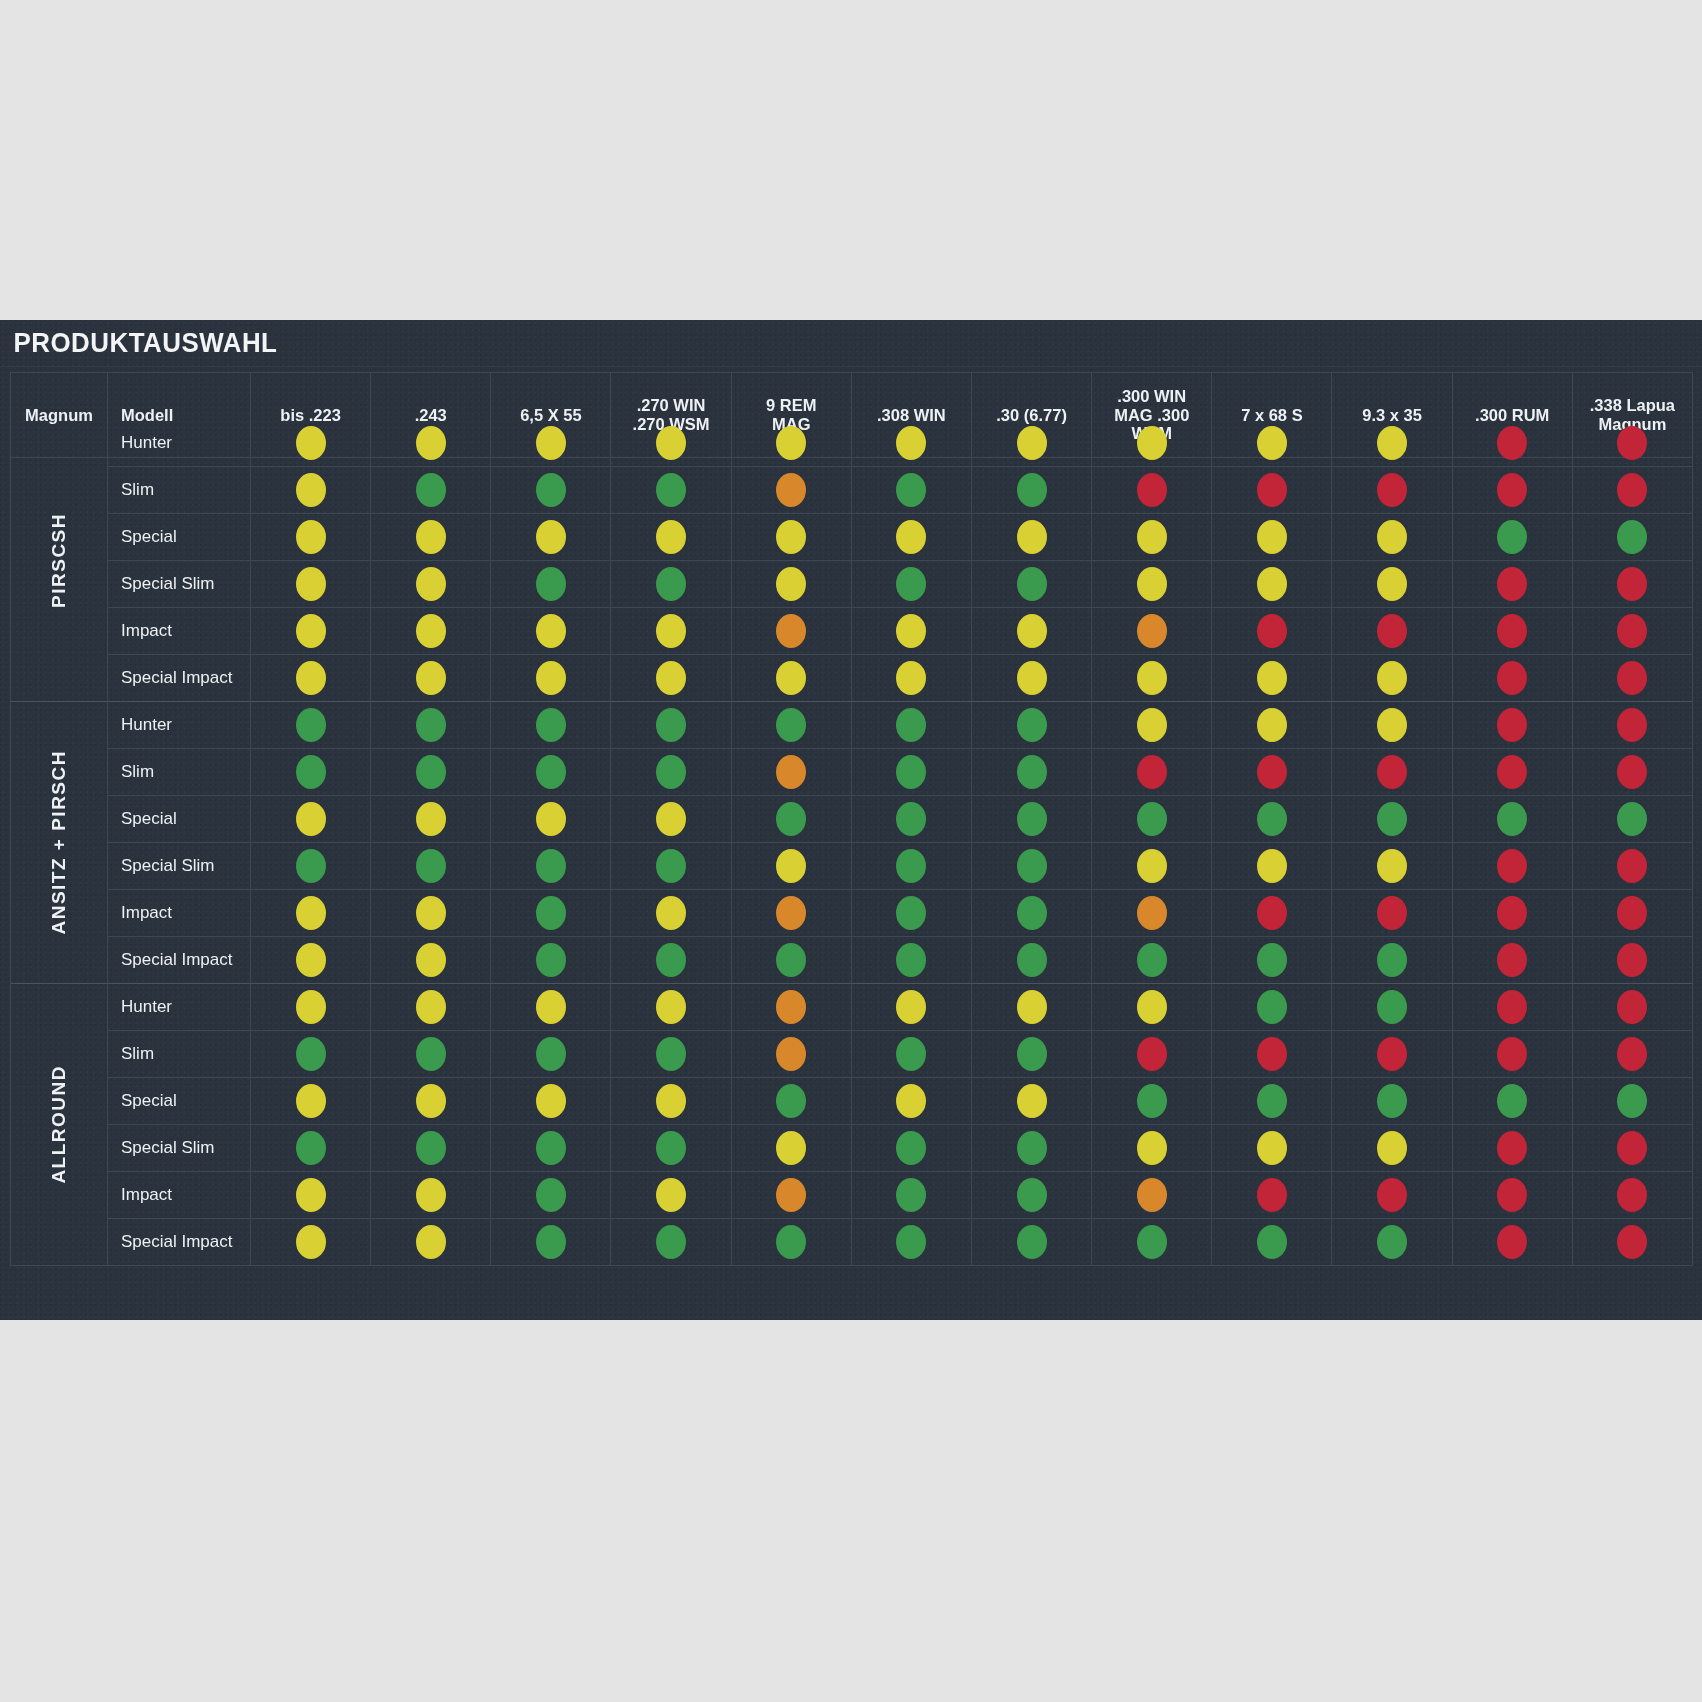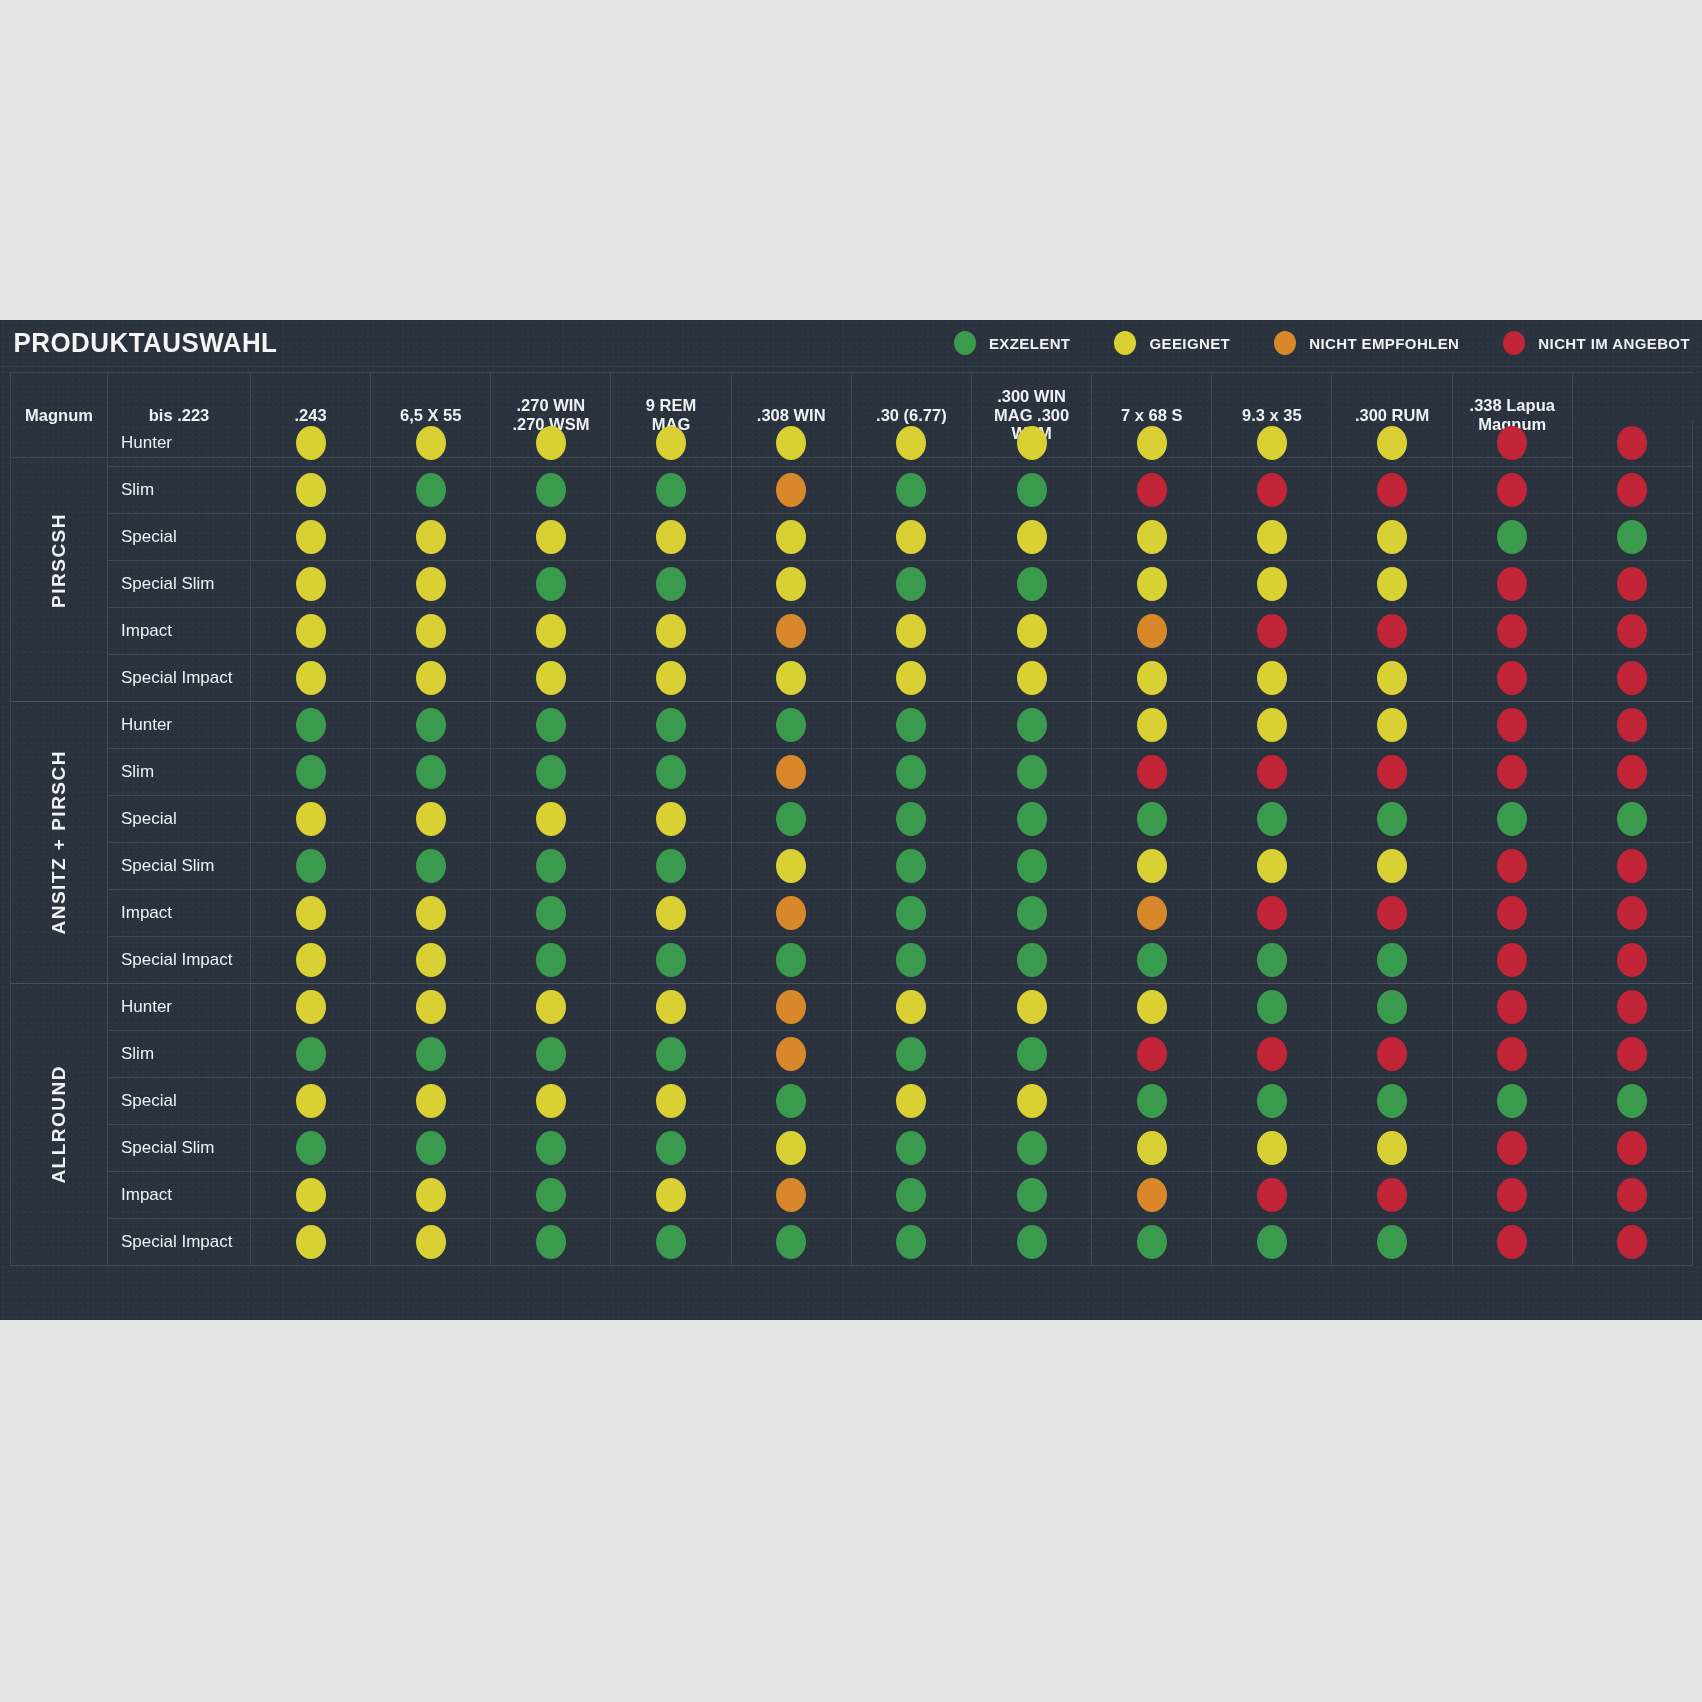--- a/index.html
+++ b/index.html
@@ -54,42 +54,25 @@
   .dot{width:30px;height:34px;border-radius:50%;}
 </style>
 </head>
 <body>
 
 <div class="stage">
   <div class="panel">
 
     <div class="titlebar">
       <div class="page-title">PRODUKTAUSWAHL</div>
-      <div class="legend">
-        <div class="legend-item">
-          <span class="legend-dot" style="background: rgb(58, 154, 77);"></span>
-          <span class="legend-label">EXZELENT</span>
-        </div>
-        <div class="legend-item">
-          <span class="legend-dot" style="background: rgb(217, 208, 51);"></span>
-          <span class="legend-label">GEEIGNET</span>
-        </div>
-        <div class="legend-item">
-          <span class="legend-dot" style="background: rgb(216, 136, 43);"></span>
-          <span class="legend-label">NICHT EMPFOHLEN</span>
-        </div>
-        <div class="legend-item">
-          <span class="legend-dot" style="background: rgb(194, 37, 55);"></span>
-          <span class="legend-label">NICHT IM ANGEBOT</span>
-        </div>
-      </div>
     </div>
 
     <div class="grid" id="matrix">
         <div class="cell hdr">Magnum</div>
+        <div class="cell hdr hdr-left">Modell</div>
         <div class="cell hdr">bis .223</div>
         <div class="cell hdr">.243</div>
         <div class="cell hdr">6,5 X 55</div>
         <div class="cell hdr">.270 WIN
 .270 WSM</div>
         <div class="cell hdr">9 REM
 MAG</div>
         <div class="cell hdr">.308 WIN</div>
         <div class="cell hdr">.30 (6.77)</div>
         <div class="cell hdr">.300 WIN

